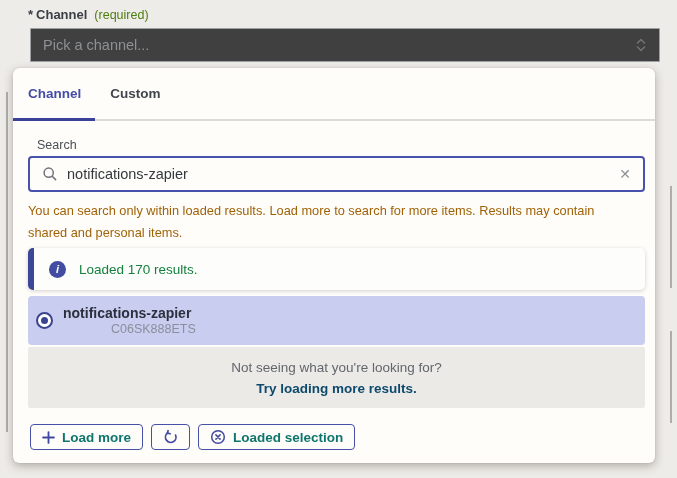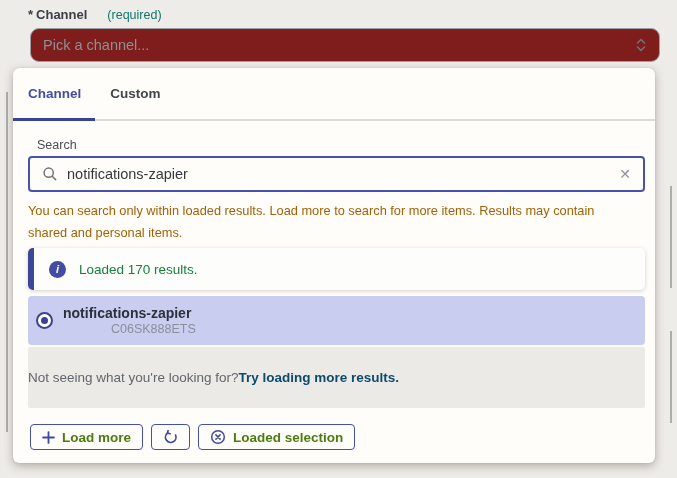--- a/index.html
+++ b/index.html
@@ -12,25 +12,25 @@
   
   .edge-line { position:absolute; background:#afada9; }
   .edge-left   { left:6px; top:92px; width:2px; height:340px; }
   .edge-right1 { left:670px; top:186px; width:2px; height:102px; }
   .edge-right2 { left:670px; top:331px; width:2px; height:92px; }
 
   
   .field-label-row { position:absolute; left:28px; top:7px; font-size:13px; color:#3a3e45; }
   .field-label-row .star { font-weight:bold; color:#3a3e45; }
   .field-label-row .lbl  { font-weight:bold; margin-left:3px; }
-  .field-label-row .req  { color:#0f766e; font-size:12.5px; margin-left:20px; font-weight:normal; }
+  .field-label-row .req  { color:#4d7c0f; font-size:12.5px; margin-left:7px; font-weight:normal; }
 
   .channel-select {
     position:absolute; left:30px; top:28px; width:630px; height:34px;
-    background:#7f1d1d; border:1px solid #9da0a3; border-radius:9px;
+    background:#404040; border:1px solid #9da0a3; border-radius:1px;
     display:flex; align-items:center; justify-content:space-between;
     padding:16px 12px; cursor:pointer;
   }
   .channel-select .placeholder { color:#8d9095; font-size:14.5px; }
 
   
   .dropdown-panel {
     position:absolute; left:13px; top:68px; width:642px; height:395px;
     background:#fffdf9; border-radius:6px;
     box-shadow:0 3px 10px rgba(70,65,60,.38), 0 0 1px rgba(0,0,0,.25);
@@ -71,28 +71,28 @@
     padding-left:8px; cursor:pointer; }
   .radio { width:17px; height:17px; border-radius:50%; border:2px solid #3a4390;
     background:#ffffff; display:flex; align-items:center; justify-content:center; flex:none; }
   .radio-dot { width:7px; height:7px; border-radius:50%; background:#3a4390; }
   .option-text { margin-left:10px; display:flex; flex-direction:column; gap:1px; }
   .option-title { font-size:14px; font-weight:bold; color:#2b303c; line-height:16px; }
   .option-sub { font-size:12.5px; color:#8a8f9c; line-height:14px;margin-left:48px; }
 
   .results-hint { position:absolute; left:15px; top:279px; width:617px; height:61px;
     background:#eceae6; border-radius:2px;
-    display:flex; flex-direction:row; align-items:center; justify-content:flex-start; gap:0px; }
+    display:flex; flex-direction:column; align-items:center; justify-content:center; gap:0px; }
   .hint1 { font-size:13.5px; color:#62666d; line-height:21px; }
   .hint2 { font-size:13.5px; font-weight:bold; color:#0c4a6e; line-height:21px; }
 
   .actions { position:absolute; left:17px; top:356px; display:flex; gap:8px; }
   .btn { height:26px; display:inline-flex; align-items:center; gap:7px; padding:0 11px;
     border:1.5px solid #4650a6; border-radius:4px; background:transparent;
-    color:#4d7c0f; font-weight:bold; font-size:13.5px;
+    color:#0f766e; font-weight:bold; font-size:13.5px;
     font-family:"Liberation Sans", sans-serif; cursor:pointer; }
   .btn svg { flex:none; }
 </style>
 </head>
 <body>
 
 <div class="screen">
 
   <div class="edge-line edge-left"></div>
   <div class="edge-line edge-right1"></div>

